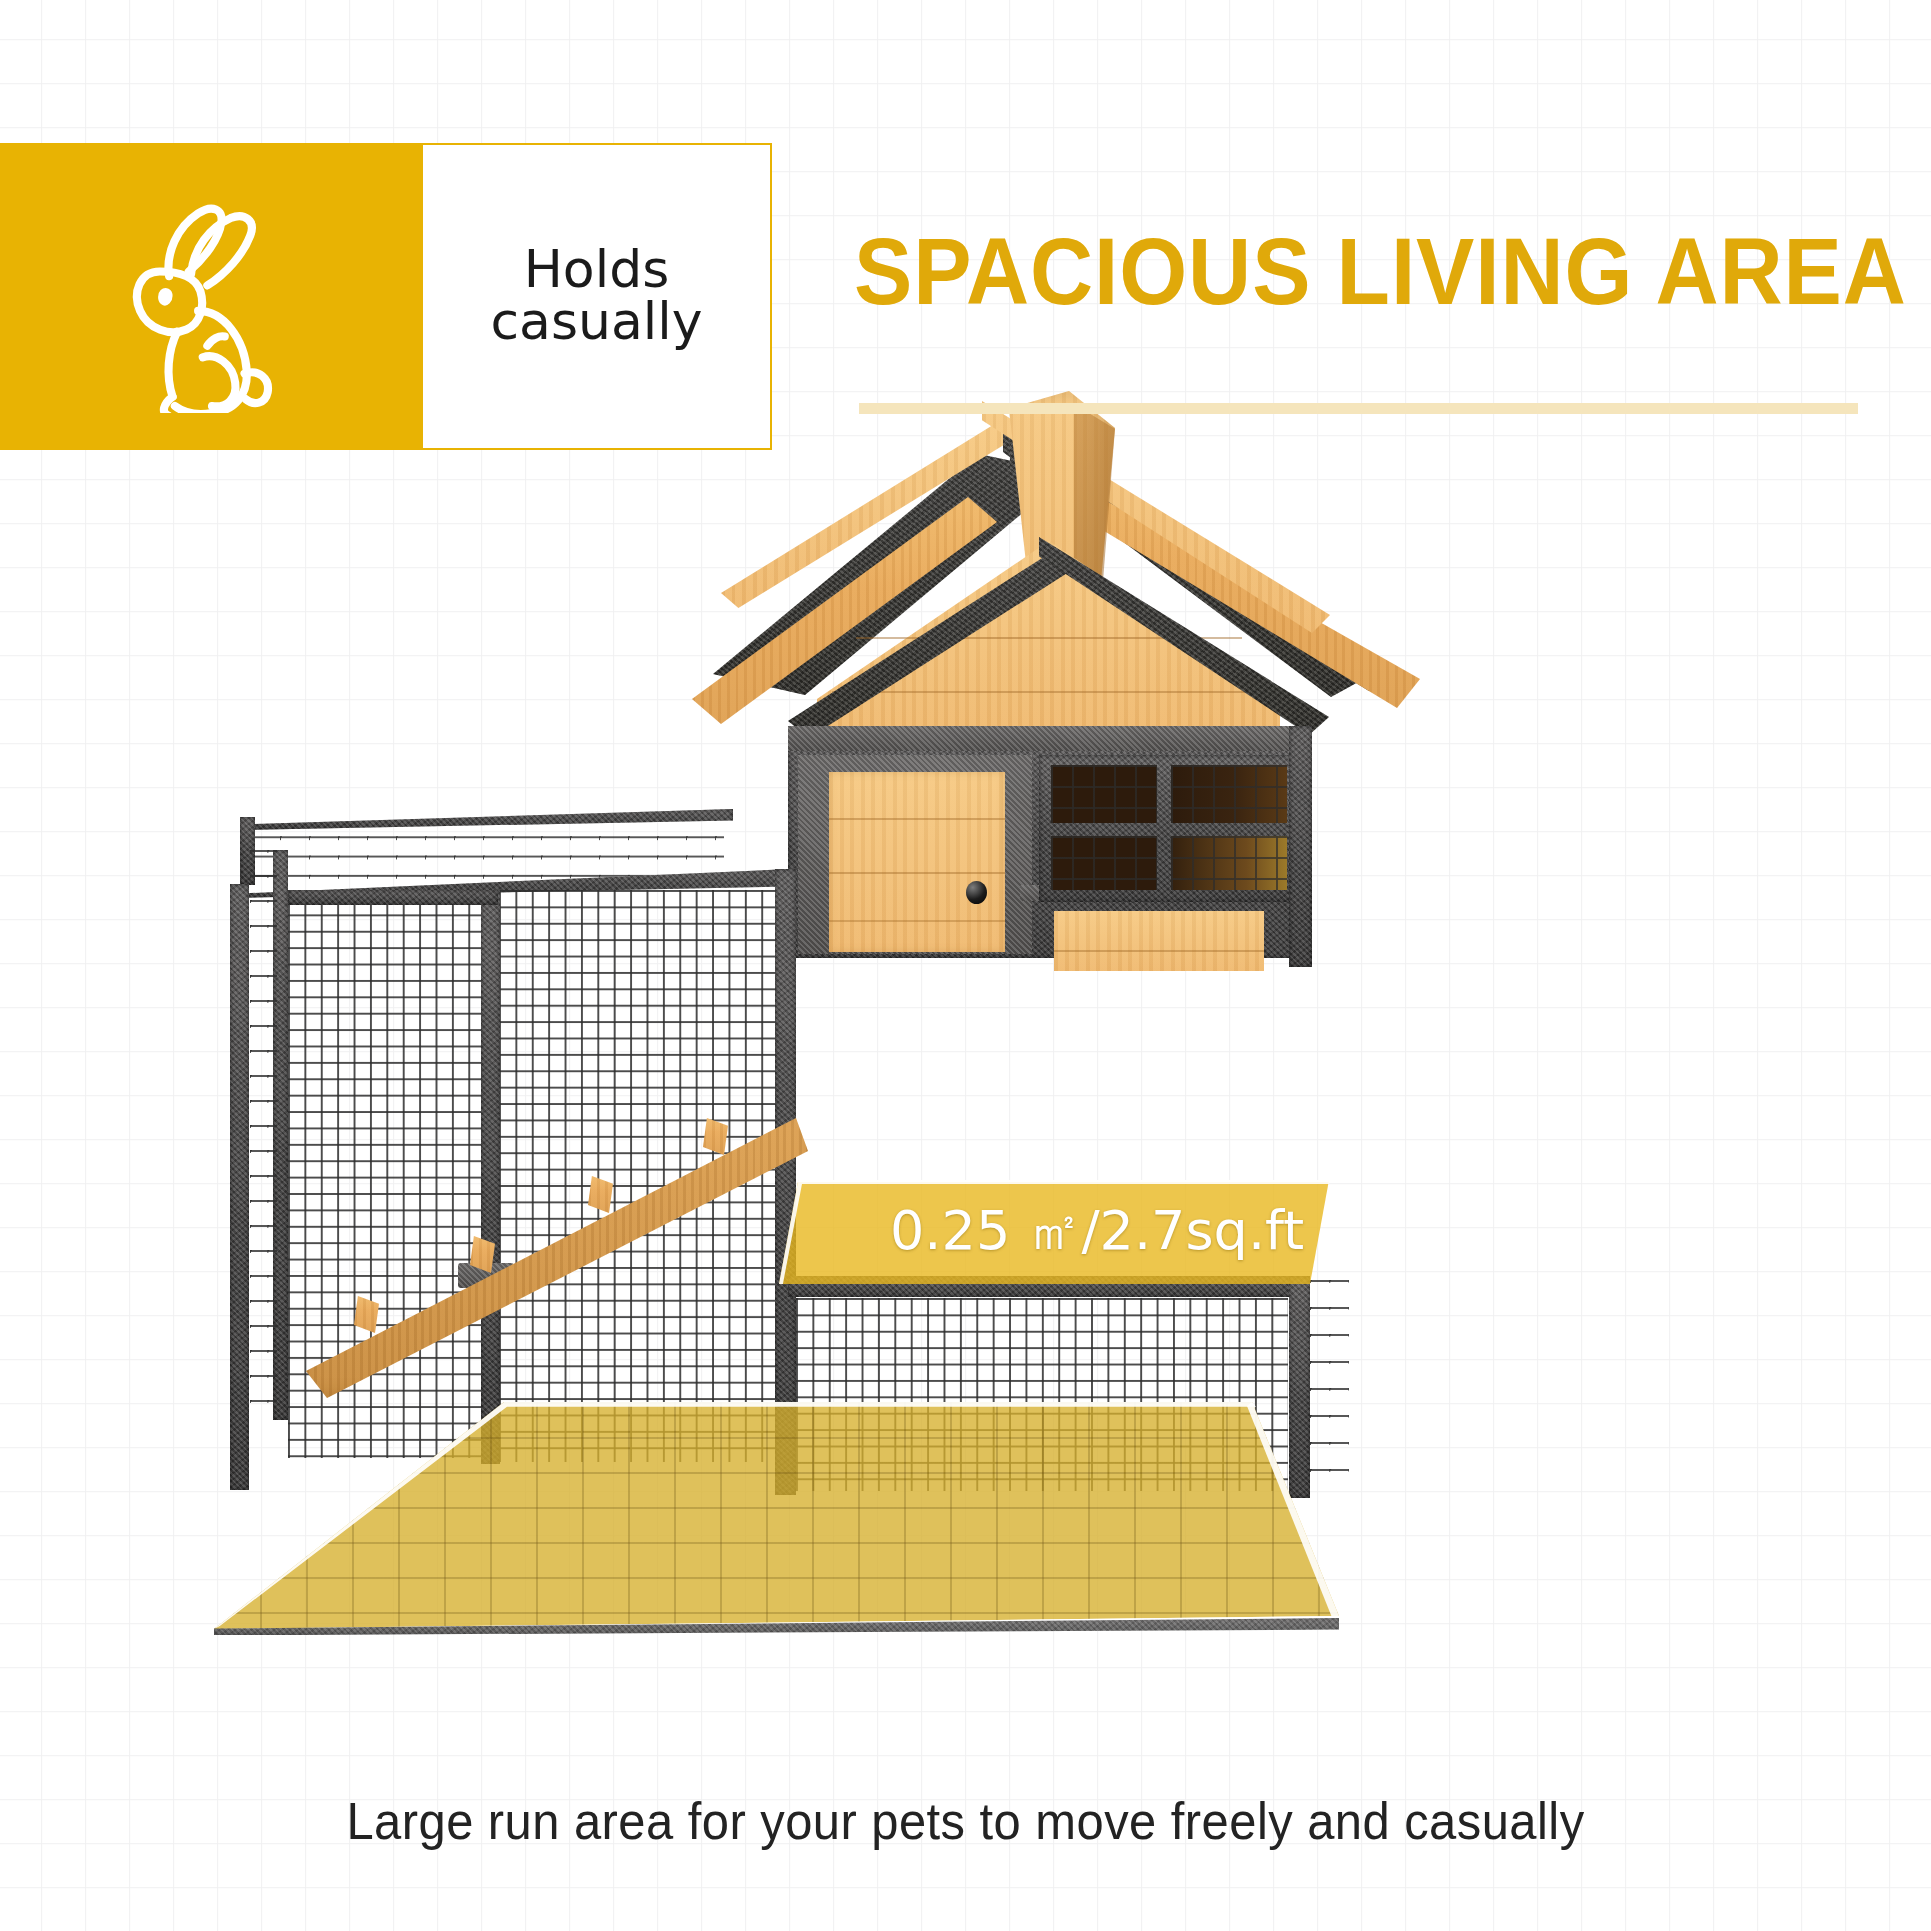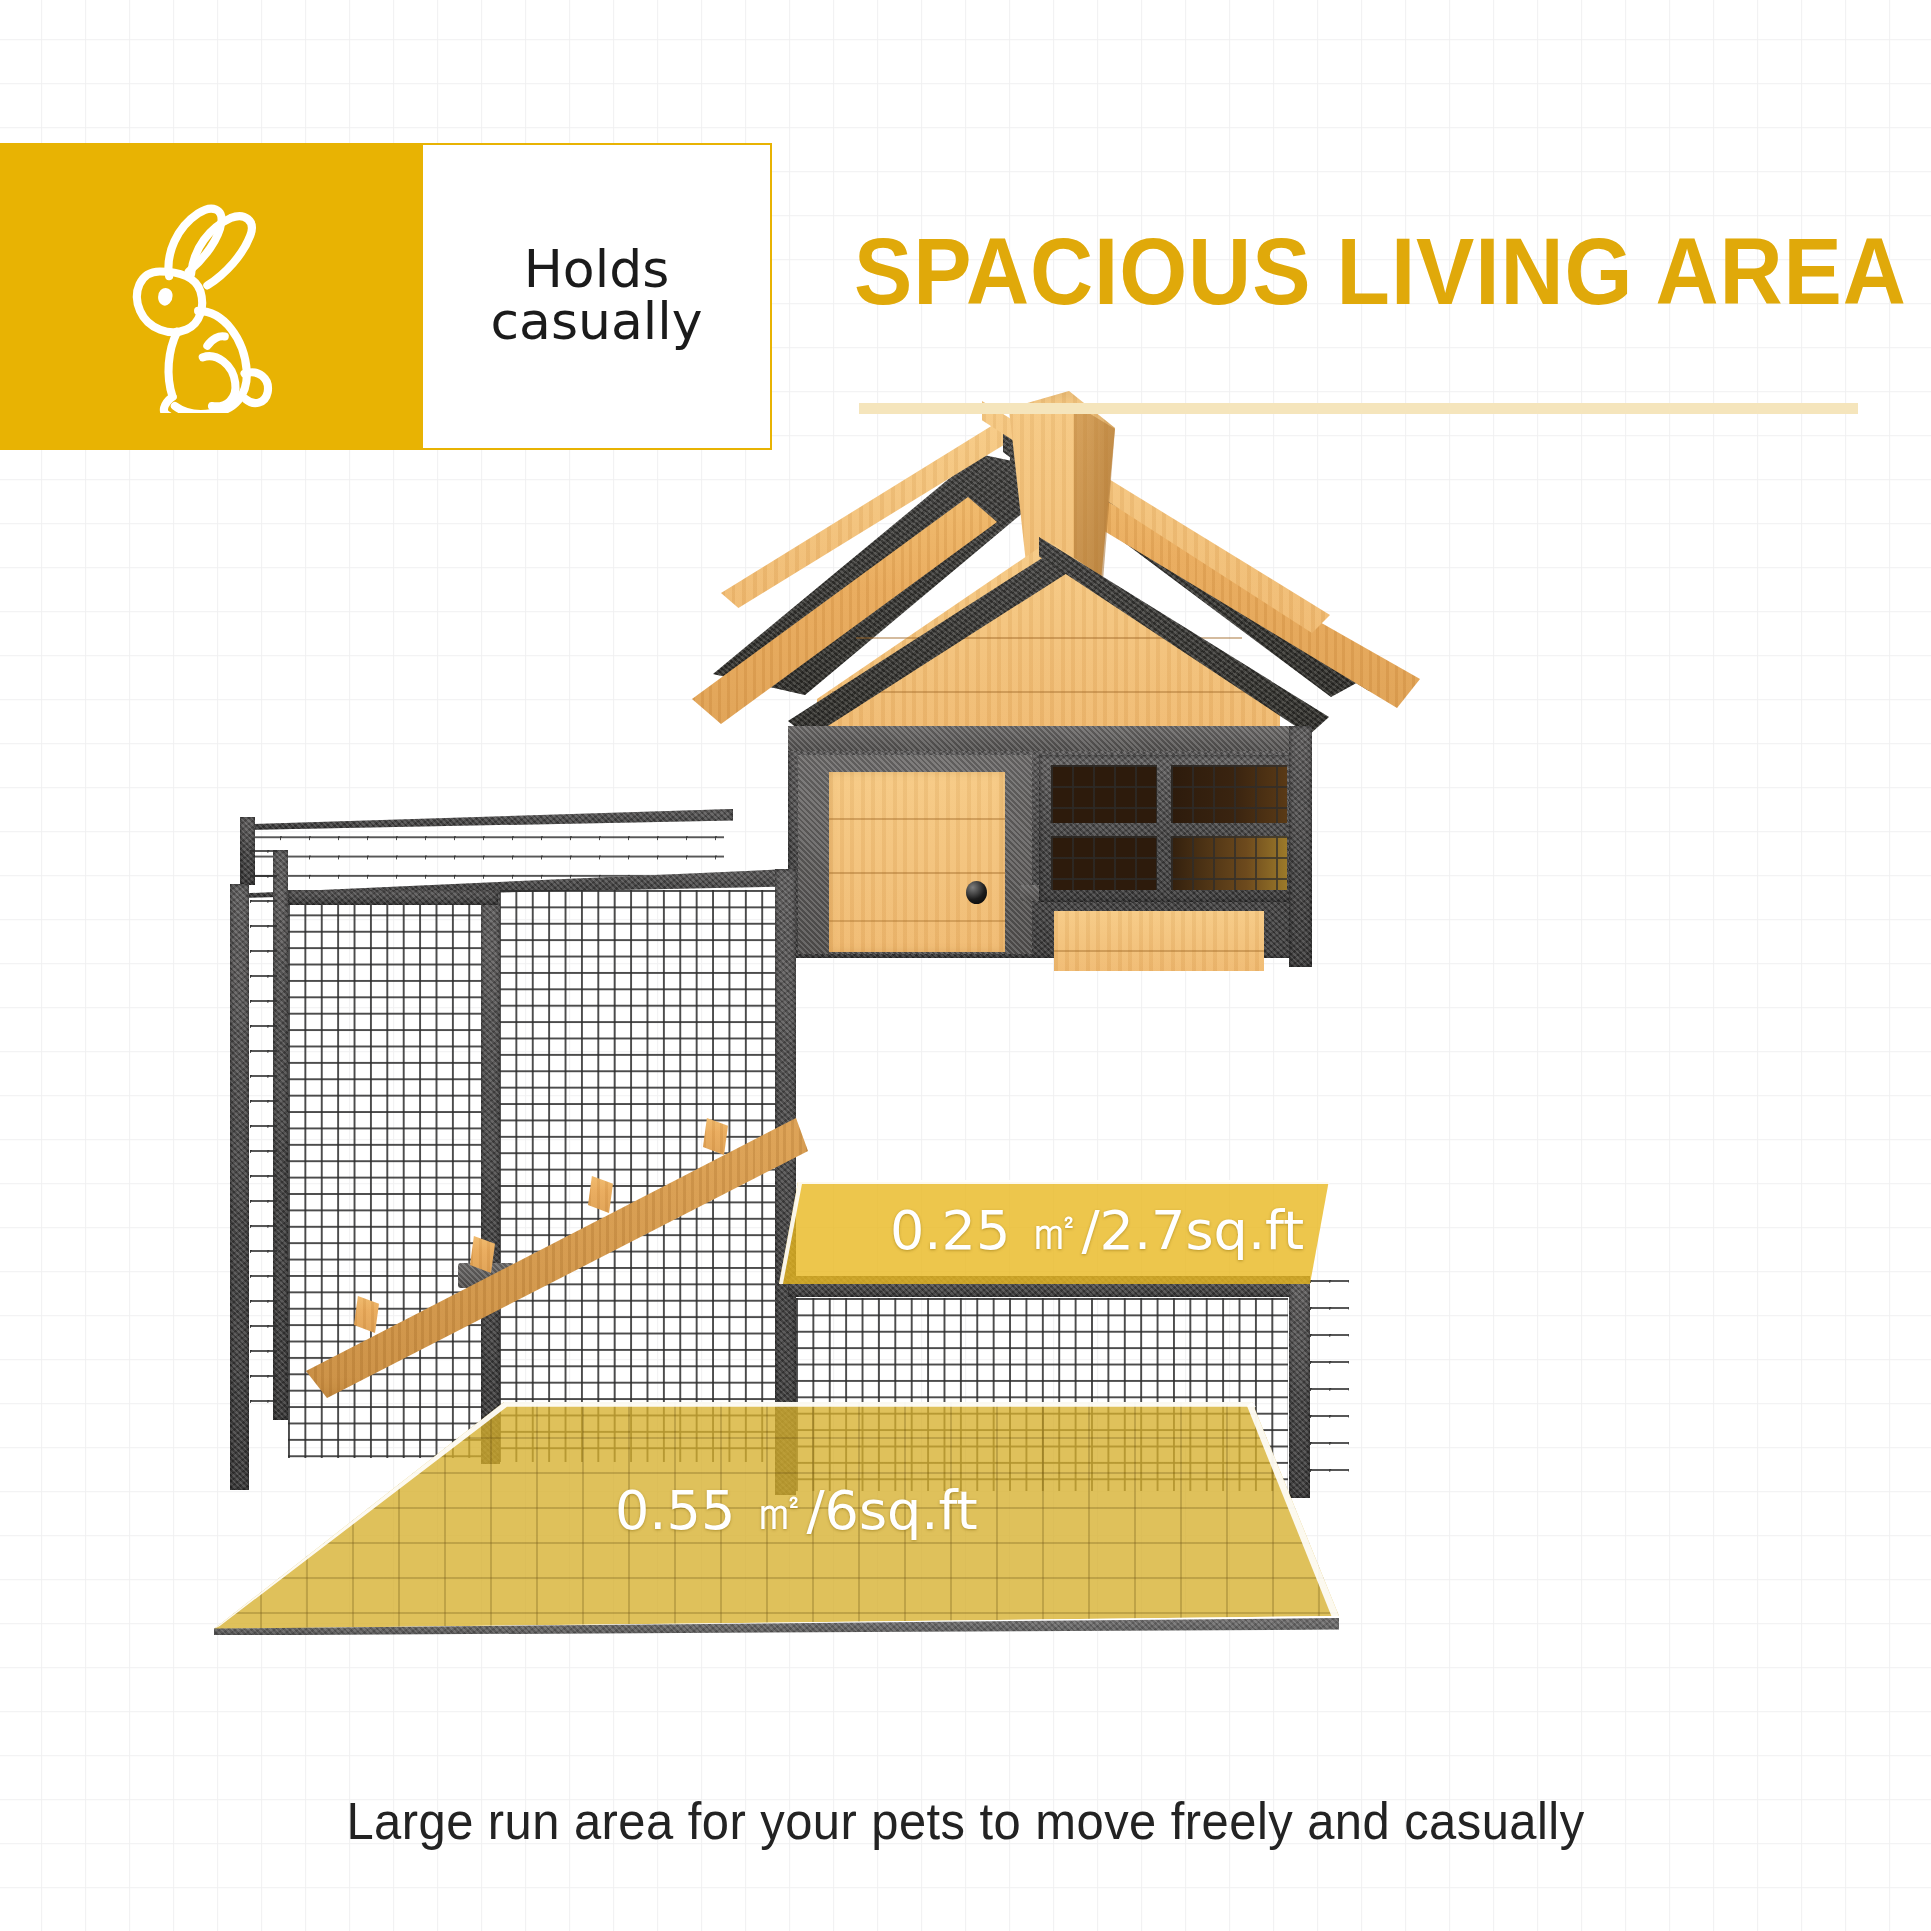--- a/index.html
+++ b/index.html
@@ -268,23 +268,20 @@
                 background-size:46px 35px;opacity:.8;"></div>
     <div style="position:absolute;left:198px;top:1402px;width:1125px;height:227px;
                 clip-path:polygon(290px 0px, 1038px 0px, 1042px 4.8px, 293px 4.8px, 5.8px 224px, 0px 227px);
                 background:rgba(255,255,255,.92);"></div>
     <div style="position:absolute;left:198px;top:1402px;width:1125px;height:227px;
                 clip-path:polygon(1038px 0px, 1125px 214px, 1119px 218px, 1033px 3.9px);
                 background:rgba(255,255,255,.9);"></div>
     <div style="position:absolute;left:198px;top:1402px;width:1125px;height:227px;
                 clip-path:polygon(0px 227px, 1125px 214px, 1125px 220px, 0px 233px);
                 background:rgba(255,255,255,.9);"></div>
-    <div class="ovl-label" style="left:599px;top:1475px;font-size:54px;">
-      <span>0.55 ㎡/6sq.ft</span>
-    </div>
 
     <div class="metal" style="position:absolute;left:198px;top:1618px;width:1128px;height:17.4px;
                 clip-path:polygon(0px 10.6px, 1125px 0px, 1125px 11.6px, 0px 17.4px);opacity:.85;"></div>
   </div>
 
   <div id="badge">
     <div id="badge-icon-box">
       <svg id="bunny-svg" viewBox="0 0 200 200" fill="none" stroke="#ffffff" stroke-width="7" stroke-linecap="round" stroke-linejoin="round">
 
         <path d="M55 78 C38 78 31 96 38 112 C45 128 64 134 78 128 C90 123 94 108 90 95 C86 83 72 78 55 78 Z"></path>

